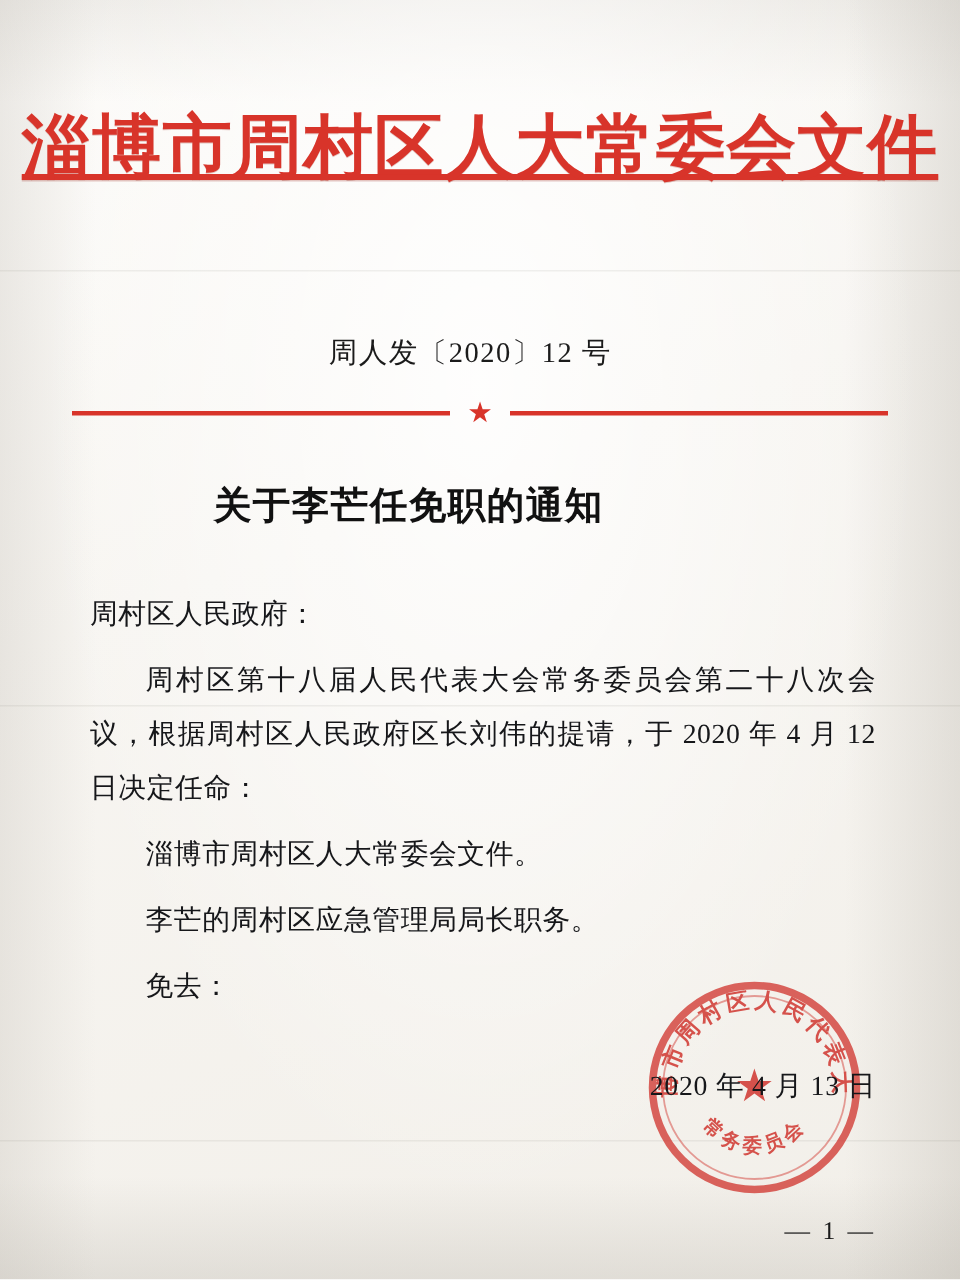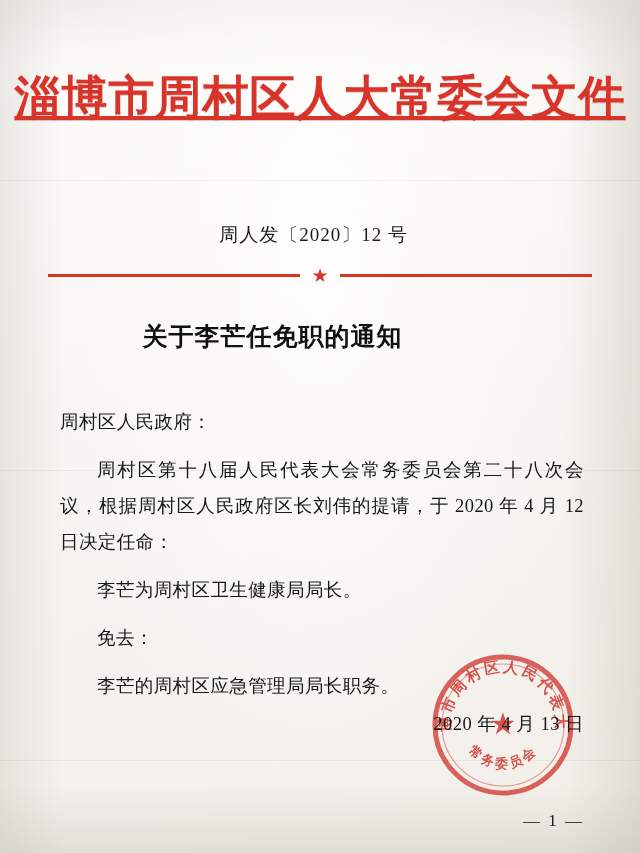--- a/index.html
+++ b/index.html
@@ -105,21 +105,21 @@
     top: 392px;
     left: 60px;
     width: 524px;
     font-size: 18.5px;
     color: #16171a;
     line-height: 1.95;
     letter-spacing: 0.4px;
     text-align: justify;
   }
   .body-text p {
-    margin: 12px 0 8px 0;
+    margin: 0 0 8px 0;
   }
   .indent2 { text-indent: 2em; }
 
   .date-line {
     position: absolute;
     top: 711px;
     left: 0;
     width: 584px;
     text-align: right;
     font-size: 18.5px;
@@ -178,23 +178,23 @@
     <div class="line-left"></div>
     <div class="star">★</div>
     <div class="line-right"></div>
   </div>
 
   <div class="doc-title">关于李芒任免职的通知</div>
 
   <div class="body-text">
     <p>周村区人民政府：</p>
     <p class="indent2">周村区第十八届人民代表大会常务委员会第二十八次会议，根据周村区人民政府区长刘伟的提请，于 2020 年 4 月 12 日决定任命：</p>
-    <p class="indent2">李芒为周村区卫生健康局局长。</p>
+    <p class="indent2">淄博市周村区人大常委会文件。</p>
+    <p class="indent2">李芒的周村区应急管理局局长职务。</p>
     <p class="indent2">免去：</p>
-    <p class="indent2">李芒的周村区应急管理局局长职务。</p>
   </div>
 
   <div class="seal">
     <svg width="150" height="150" viewBox="0 0 150 150" xmlns="http://www.w3.org/2000/svg">
       <defs>
         <path id="sealTopArc" d="M 22,75 A 53,53 0 0 1 128,75"></path>
         <path id="sealBottomArc" d="M 32,75 A 43,43 0 0 0 118,75"></path>
       </defs>
       <circle cx="75" cy="75" r="68" fill="none" stroke="#cf2f28" stroke-width="5" opacity="0.9"></circle>
       <circle cx="75" cy="75" r="61" fill="none" stroke="#cf2f28" stroke-width="1.2" opacity="0.55"></circle>

